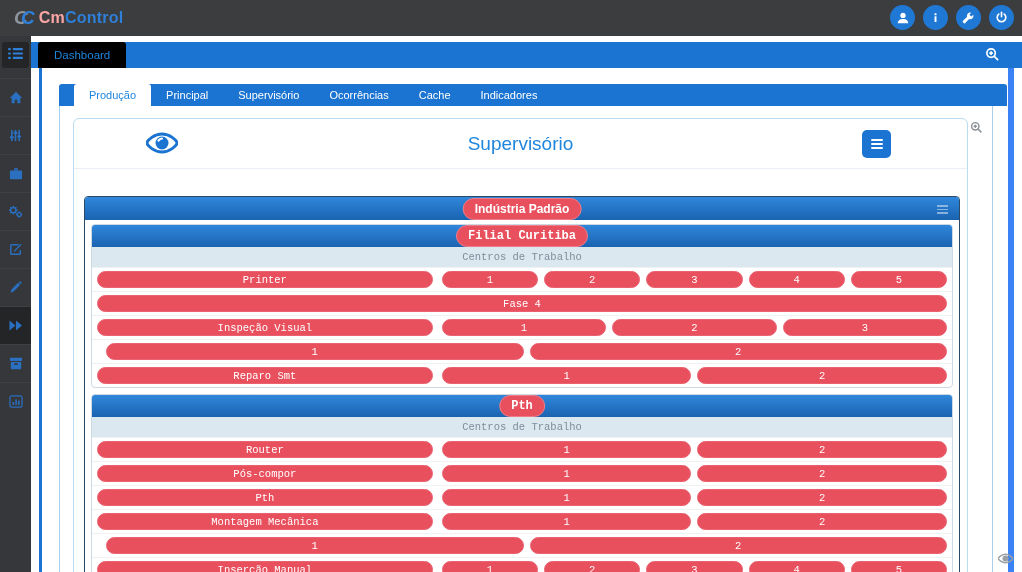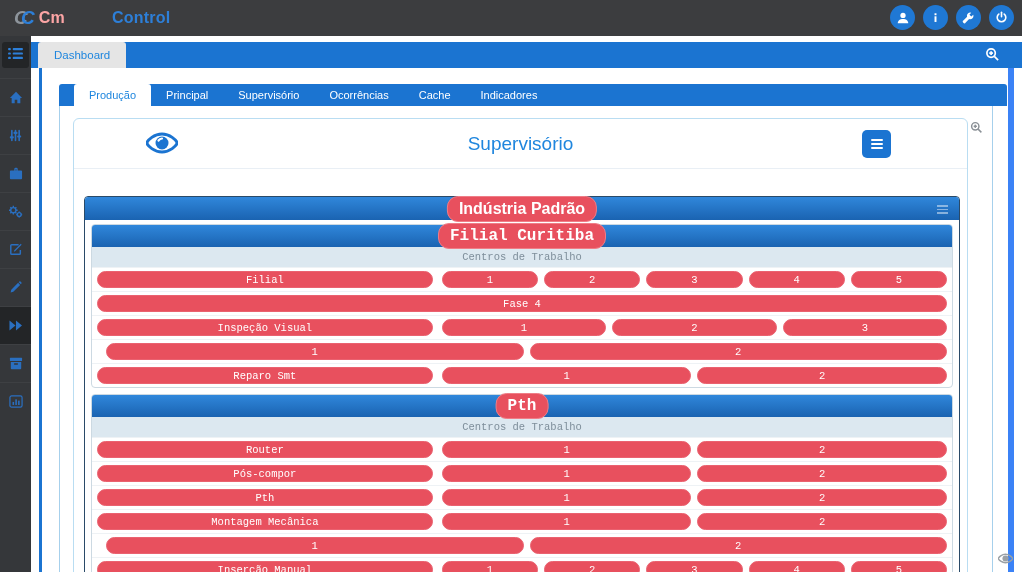--- a/index.html
+++ b/index.html
@@ -5,36 +5,36 @@
   * { margin:0; padding:0; box-sizing:border-box; }
   html,body { width:1022px; height:572px; overflow:hidden; }
   body { position:relative; font-family:"Liberation Sans",sans-serif; background:#fff; }
 
   
   #header { position:absolute; left:0; top:0; width:1022px; height:36px; background:#3c3d3f; z-index:30; }
   .logo { position:absolute; left:14px; top:7px; display:flex; align-items:center; font-weight:bold; font-size:16px; letter-spacing:0.2px; }
   .logo .mono-c1 { color:#8d949b; font-size:19px; font-style:italic; }
   .logo .mono-c2 { color:#2d7fd8; font-size:19px; font-style:italic; margin-left:-7px; margin-right:4px; }
   .logo .t1 { color:#fca5a5; }
-  .logo .t2 { color:#2d7fd8;margin-left:47px; }
+  .logo .t2 { color:#2d7fd8; }
   .hbtns { position:absolute; right:8px; top:5px; display:flex; gap:8px; }
   .hbtn { width:25px; height:25px; border-radius:50%; background:#1f78d4; color:#fff; display:flex; align-items:center; justify-content:center; cursor:pointer; }
   .hbtn svg { display:block; }
 
   
   #sidebar { position:absolute; left:0; top:36px; width:31px; height:536px; background:#35373a; z-index:25; }
   .sb-toggle { width:27px; height:26px; margin:6px auto 10px; background:#232527; border-radius:3px; display:flex; align-items:center; justify-content:center; color:#2d7fd8; cursor:pointer; }
   .sb-item { height:38px; display:flex; align-items:center; justify-content:center; color:#2a6fc0; border-top:1px solid #3e4043; cursor:pointer; }
   .sb-item.active { background:#232527; }
   .sb-item svg { display:block; }
 
   
   #tabbar { position:absolute; left:31px; top:42px; width:991px; height:26px; background:#1b74d1; display:flex; z-index:20; }
   .tab { display:flex; align-items:center; gap:9px; padding:0 16px; font-size:11.5px; color:#fff; cursor:pointer; white-space:nowrap; }
-  .tab.active { background:#e5e5e5; color:#1f86de; border-radius:3px 3px 0 0; margin-left:7px; }
+  .tab.active { background:#000000; color:#1f86de; border-radius:3px 3px 0 0; margin-left:7px; }
   .tab .close { font-weight:bold; font-size:11px; }
   .tabbar-zoom { position:absolute; right:22px; top:5px; color:#fff; cursor:pointer; }
 
   
   #wrapper { position:absolute; left:39px; top:68px; width:975px; height:504px; background:#fff;
              border-left:3px solid #1b74d1; border-right:6px solid #3b82f6; }
 
   #subtabbar { position:absolute; left:17px; top:16px; width:948px; height:22px; background:#1b74d1; border-radius:3px 3px 0 0; display:flex; }
   .subtab { display:flex; align-items:center; padding:0 15px; font-size:11px; color:#fff; cursor:pointer; white-space:nowrap; }
   .subtab.active { background:#fff; color:#1f86de; border-radius:3px 3px 0 0; margin-left:15px; }
@@ -54,21 +54,21 @@
                  font-size:19px; color:#1f86de; }
   .panel-menu-btn { position:absolute; right:76px; top:11px; width:29px; height:28px; background:#1b74d1;
                     border:none; border-radius:5px; display:flex; align-items:center; justify-content:center; cursor:pointer; }
   .burger { display:flex; flex-direction:column; gap:2px; }
   .burger i { display:block; width:12px; height:2px; background:#fff; border-radius:1px; }
 
   
   .industry { margin:27px 7px 0 10px; border:1px solid #2a4a68; border-radius:4px; background:#fff; }
   .blue-bar { position:relative; height:23px; background:linear-gradient(#3087db,#1a63b1); border-radius:3px 3px 0 0; }
   .blue-bar .badge { position:absolute; left:50%; top:50%; transform:translate(-50%,-50%);
-                     background:#e8505e; border:1px solid #ef7d87; color:#fff; font-size:16px; font-weight:bold;
+                     background:#e8505e; border:1px solid #ef7d87; color:#fff; font-size:12px; font-weight:bold;
                      padding:3px 11px; border-radius:11px; white-space:nowrap; }
   .blue-bar .bar-burger { position:absolute; right:11px; top:8px; display:flex; flex-direction:column; gap:2px; opacity:.55; cursor:pointer; }
   .blue-bar .bar-burger i { display:block; width:11px; height:1.5px; background:#dce9f7; }
   .industry-body { padding:4px 6px 6px; }
 
   .section { border:1px solid #ccd9e2; border-radius:4px; margin-bottom:6px; background:#fff;font-family:Liberation Mono, monospace; }
   .section .blue-bar { height:22px; border-radius:3px 3px 0 0; }
   .wc-header { height:20px; line-height:20px; text-align:center; background:#dce8f0; color:#7e8e9a; font-size:10.5px; }
   .wc-row { height:24px; display:flex; align-items:center; padding:0 5px; border-top:1px solid #eef2f5; }
   .wc-left { width:39.5%; flex:none; }
@@ -267,21 +267,21 @@
               <i></i>
             </span>
         </div>
         <div class="industry-body">
             <div class="section">
               <div class="blue-bar">
                 <span class="badge">Filial Curitiba</span>
               </div>
               <div class="wc-header">Centros de Trabalho</div>
               <div class="wc-row">
-                <div class="wc-left pill">Filial</div>
+                <div class="wc-left pill">Printer</div>
                 <div class="wc-cells">
                   <div class="pill">1</div>
                   <div class="pill">2</div>
                   <div class="pill">3</div>
                   <div class="pill">4</div>
                   <div class="pill">5</div>
                 </div>
               </div>
               <div class="wc-row full">
                 <div class="pill">Fase 4</div>

